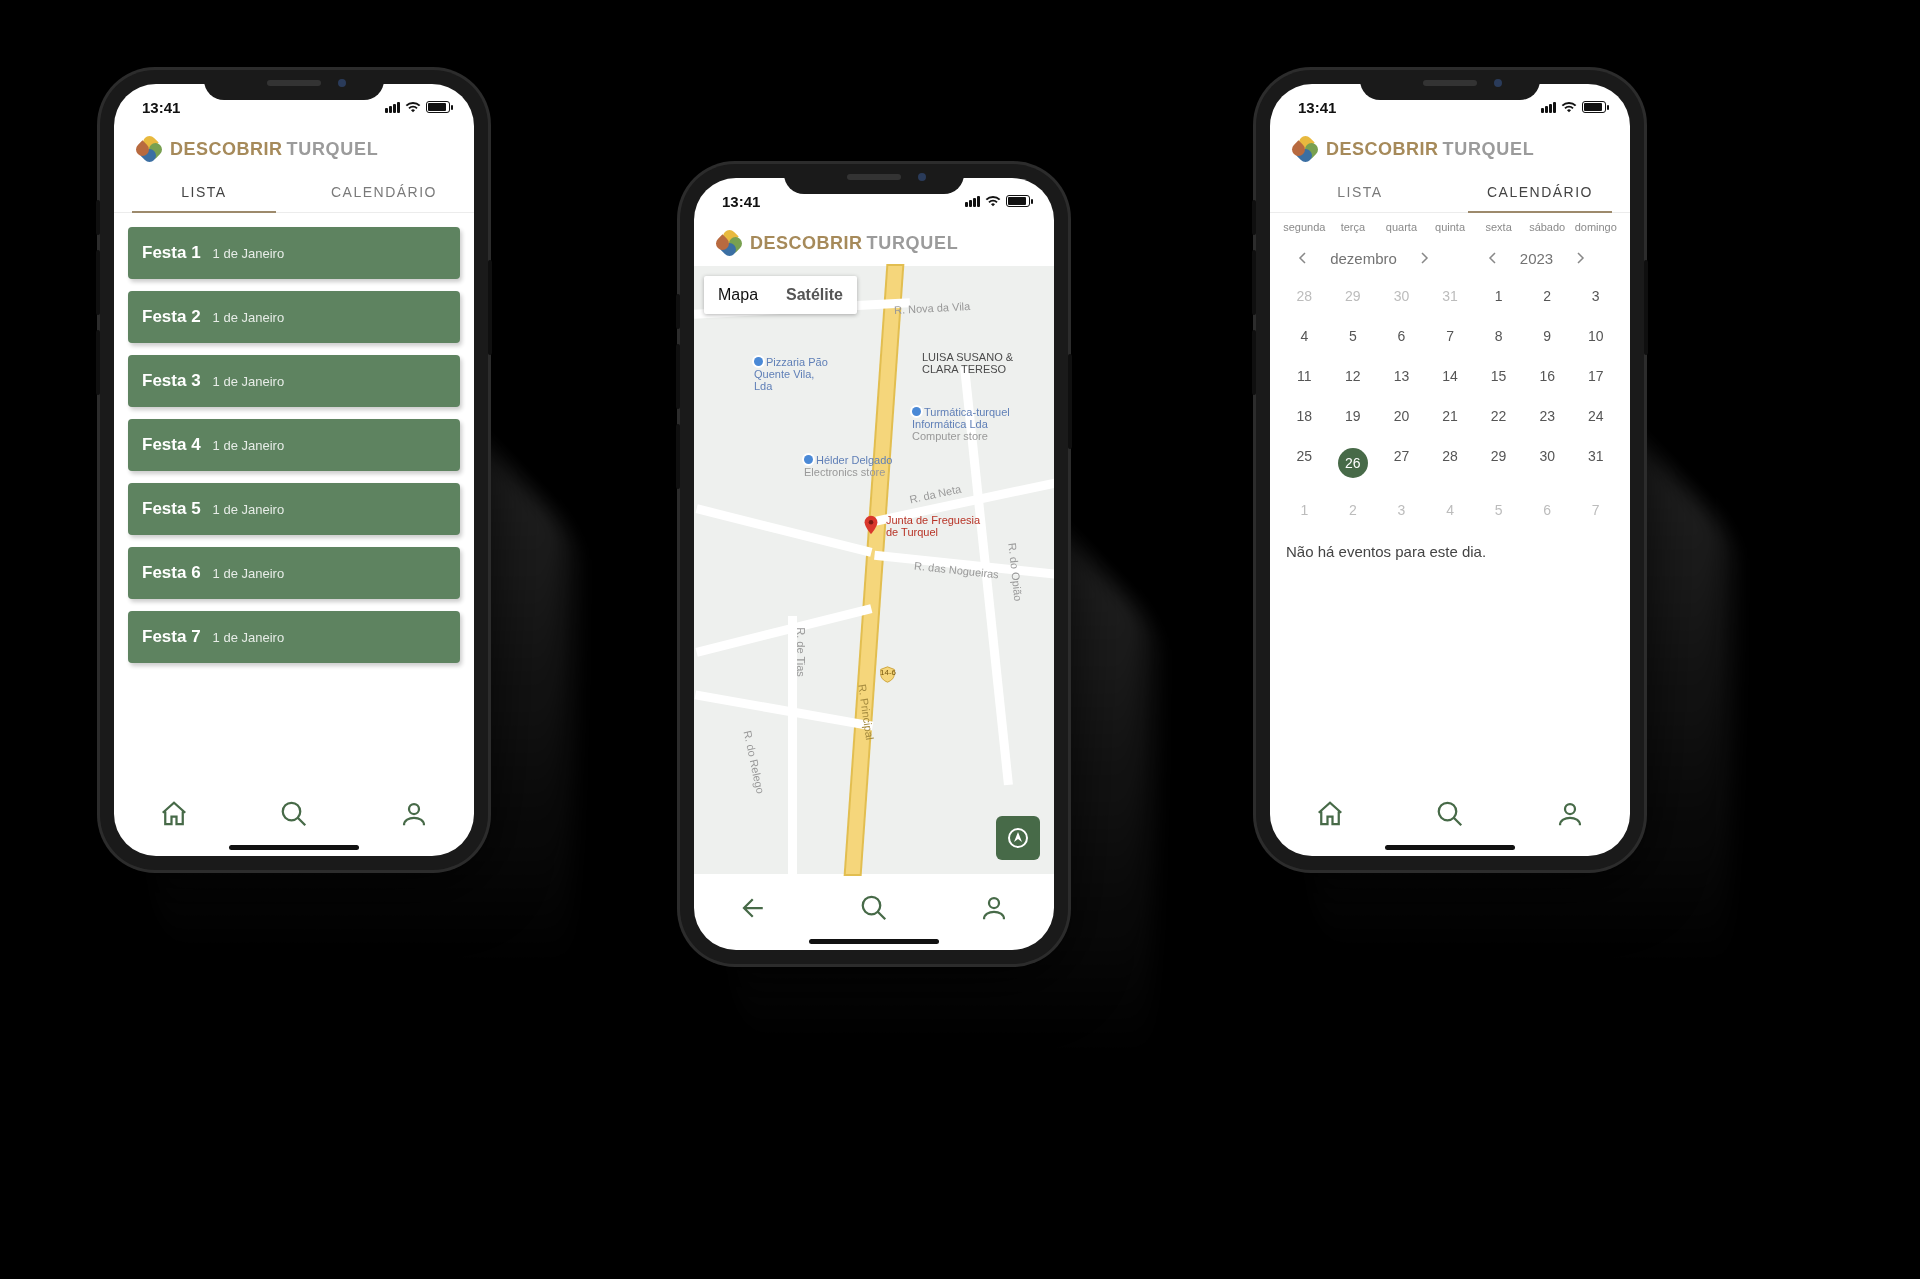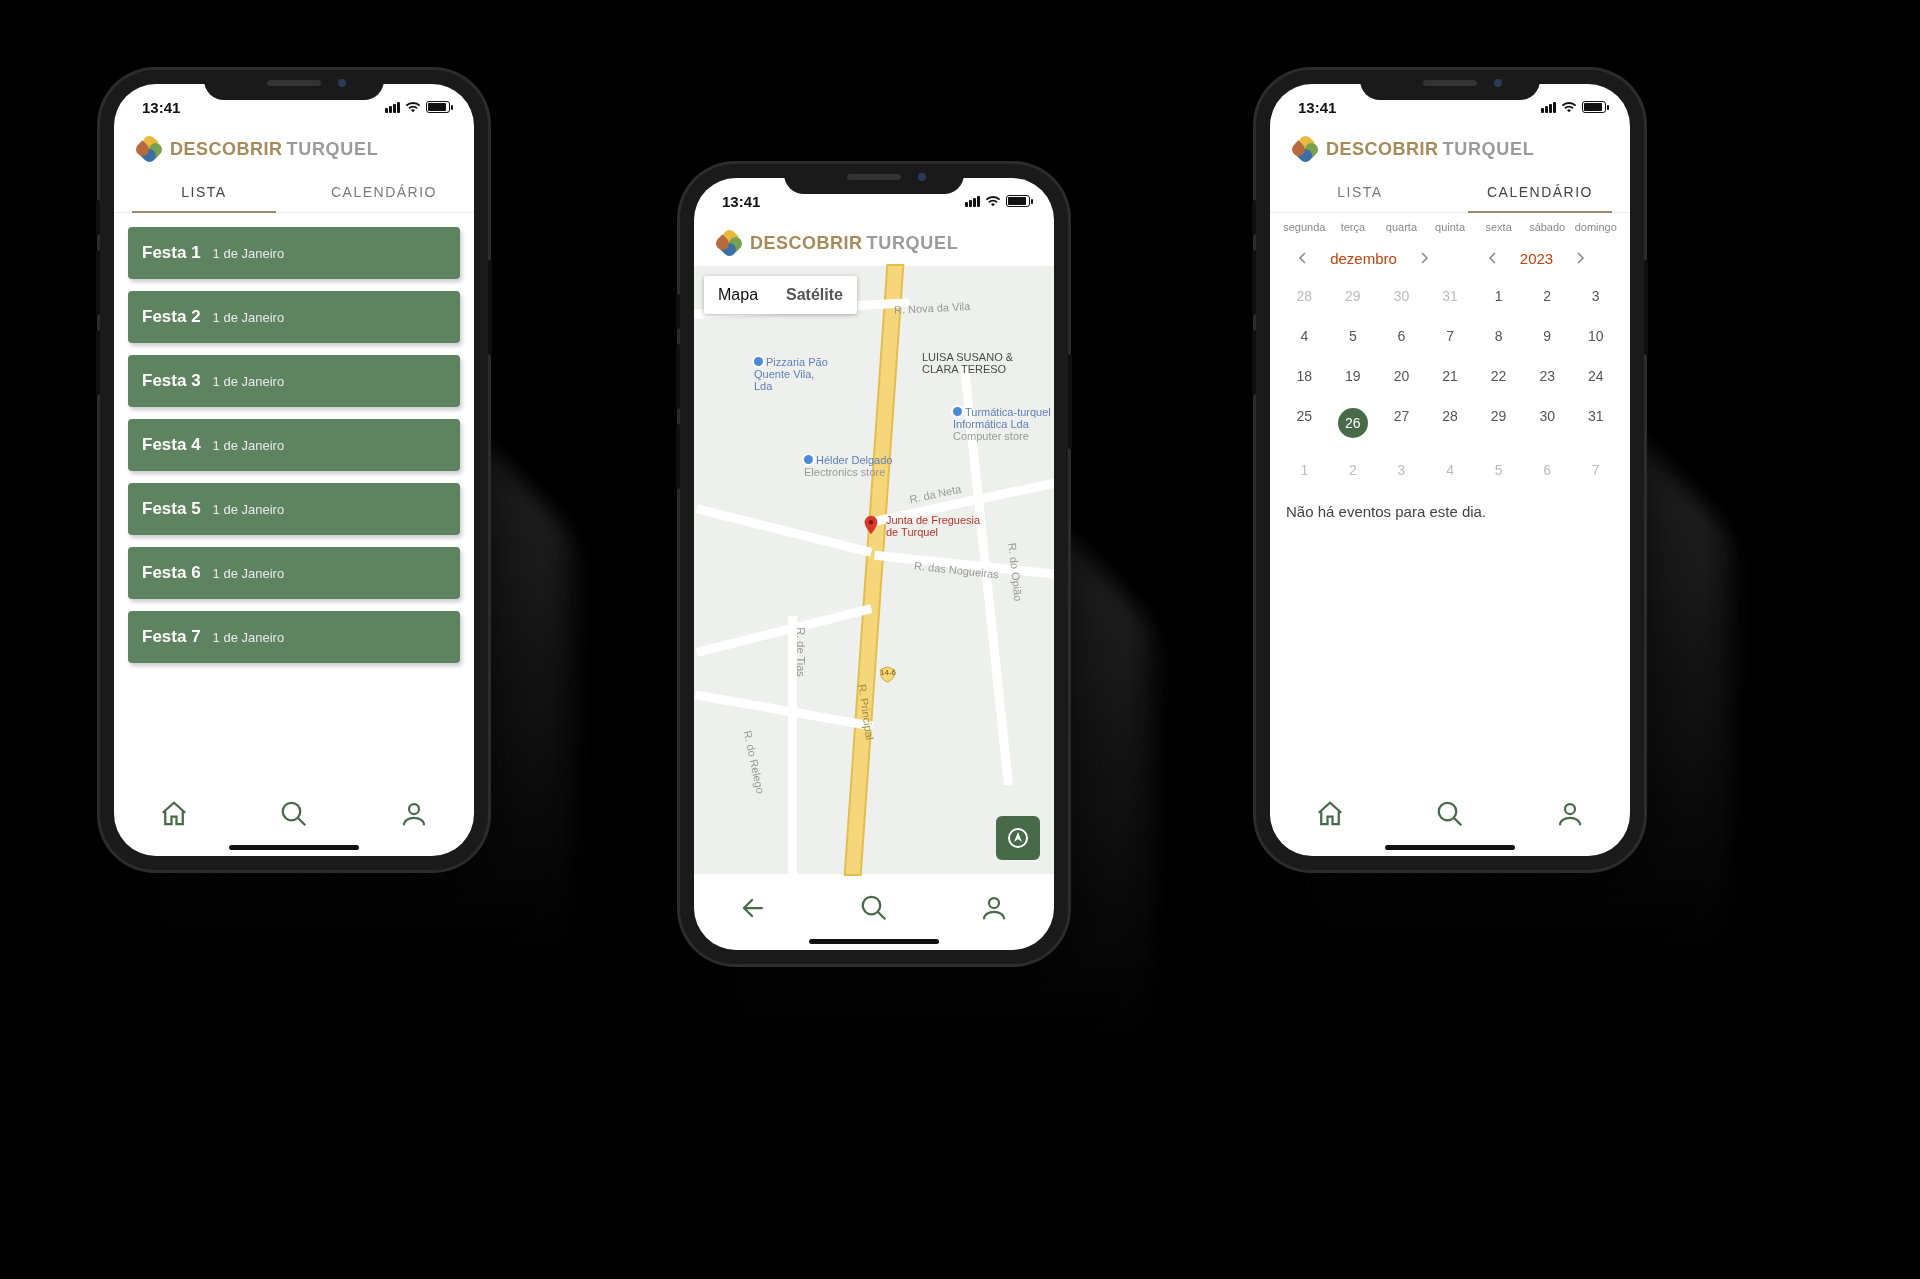--- a/index.html
+++ b/index.html
@@ -198,21 +198,21 @@
   }
   .shield-badge svg{width:100%;height:100%;}
 
   
   .cal-content { flex:1; padding:0 10px 10px; display:flex; flex-direction:column; }
   .dow-row { display:flex; gap:0; font-size:11px; color:#8a8a8a; padding:8px 0 6px;}
   .dow-row div{ flex:1; text-align:center;}
   .cal-nav { display:flex; align-items:center; padding:10px 0 14px; gap:6px;}
   .cal-nav .group{ flex:1; display:flex; align-items:center; justify-content:center; gap:18px;}
   .cal-nav .chev{ width:18px; height:18px; display:flex; align-items:center; justify-content:center; color:#888;}
-  .cal-nav .lbl{ font-size:15px; color:#c2410c;}
+  .cal-nav .lbl{ font-size:15px; color:#737373;}
   .cal-grid { display:flex; flex-direction:column; gap:10px;}
   .cal-row { display:flex;}
   .cal-cell {
     flex:1; text-align:center; font-size:14px; color:#555; padding:7px 0;
   }
   .cal-cell.dim { color:#bcbcbc;}
   .cal-cell.today span{
     display:inline-flex; width:30px; height:30px; align-items:center; justify-content:center;
     background:#476a48; color:#fff; border-radius:50%;
   }
@@ -370,21 +370,21 @@
 
         <div class="map-toggle">
           <div class="sel">Mapa</div>
           <div>Satélite</div>
         </div>
 
         <div class="map-label poi" style="top:18px; left:30px;">Igreja Paroquial de</div>
         <div class="map-label" style="top:36px; left:200px; transform:rotate(-3deg); color:#999;">R. Nova da Vila</div>
         <div class="map-label poi" style="top:85px; left:228px; width:100px;">LUISA SUSANO &amp; CLARA TERESO</div>
         <div class="map-label store" style="top:90px; left:60px; width:80px;"><span class="map-poi-icon"></span><span>Pizzaria Pão Quente Vila, Lda</span></div>
-        <div class="map-label store" style="top:140px; left:218px; width:110px;margin-left:41px;"><span class="map-poi-icon"></span><span>Turmática-turquel Informática Lda</span><br><span style="color:#999;">Computer store</span></div>
+        <div class="map-label store" style="top:140px; left:218px; width:110px;"><span class="map-poi-icon"></span><span>Turmática-turquel Informática Lda</span><br><span style="color:#999;">Computer store</span></div>
         <div class="map-label store" style="top:188px; left:110px; width:90px;"><span class="map-poi-icon"></span><span>Hélder Delgado</span><br><span style="color:#999;">Electronics store</span></div>
         <div class="map-label" style="top:222px; left:215px; color:#999; transform:rotate(-12deg);">R. da Neta</div>
         <div class="map-label" style="top:298px; left:220px; color:#999; transform:rotate(6deg);">R. das Nogueiras</div>
         <div class="map-label" style="top:380px; left:82px; color:#999; transform:rotate(90deg);">R. de Tias</div>
         <div class="map-label" style="top:300px; left:292px; color:#999; transform:rotate(84deg);">R. do Opião</div>
         <div class="map-label" style="top:440px; left:144px; color:#a58b3f; transform:rotate(82deg);">R. Principal</div>
         <div class="map-label" style="top:490px; left:28px; color:#999; transform:rotate(78deg);">R. do Relego</div>
 
         <div class="shield-badge" style="top:400px; left:185px;">
           <svg viewBox="0 0 20 20">
@@ -522,20 +522,29 @@
               <div class="cal-cell">3</div>
             </div>
             <div class="cal-row">
               <div class="cal-cell">4</div>
               <div class="cal-cell">5</div>
               <div class="cal-cell">6</div>
               <div class="cal-cell">7</div>
               <div class="cal-cell">8</div>
               <div class="cal-cell">9</div>
               <div class="cal-cell">10</div>
+            </div>
+            <div class="cal-row">
+              <div class="cal-cell">11</div>
+              <div class="cal-cell">12</div>
+              <div class="cal-cell">13</div>
+              <div class="cal-cell">14</div>
+              <div class="cal-cell">15</div>
+              <div class="cal-cell">16</div>
+              <div class="cal-cell">17</div>
             </div>
             <div class="cal-row">
               <div class="cal-cell">18</div>
               <div class="cal-cell">19</div>
               <div class="cal-cell">20</div>
               <div class="cal-cell">21</div>
               <div class="cal-cell">22</div>
               <div class="cal-cell">23</div>
               <div class="cal-cell">24</div>
             </div>

